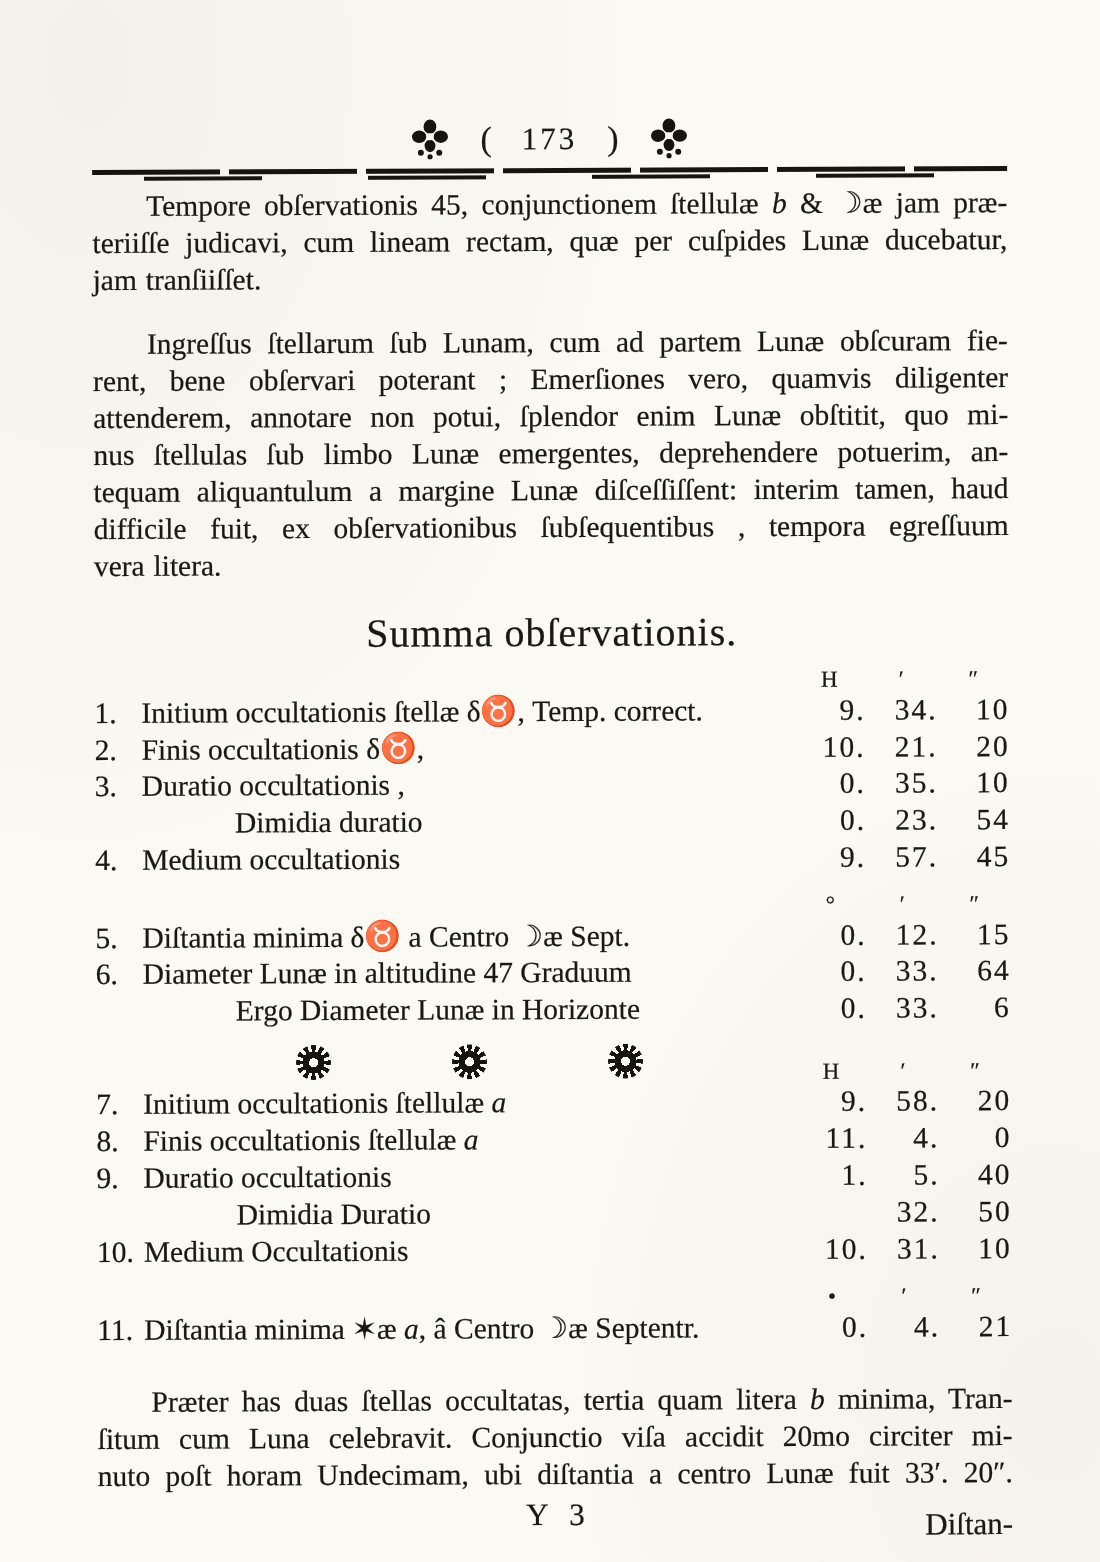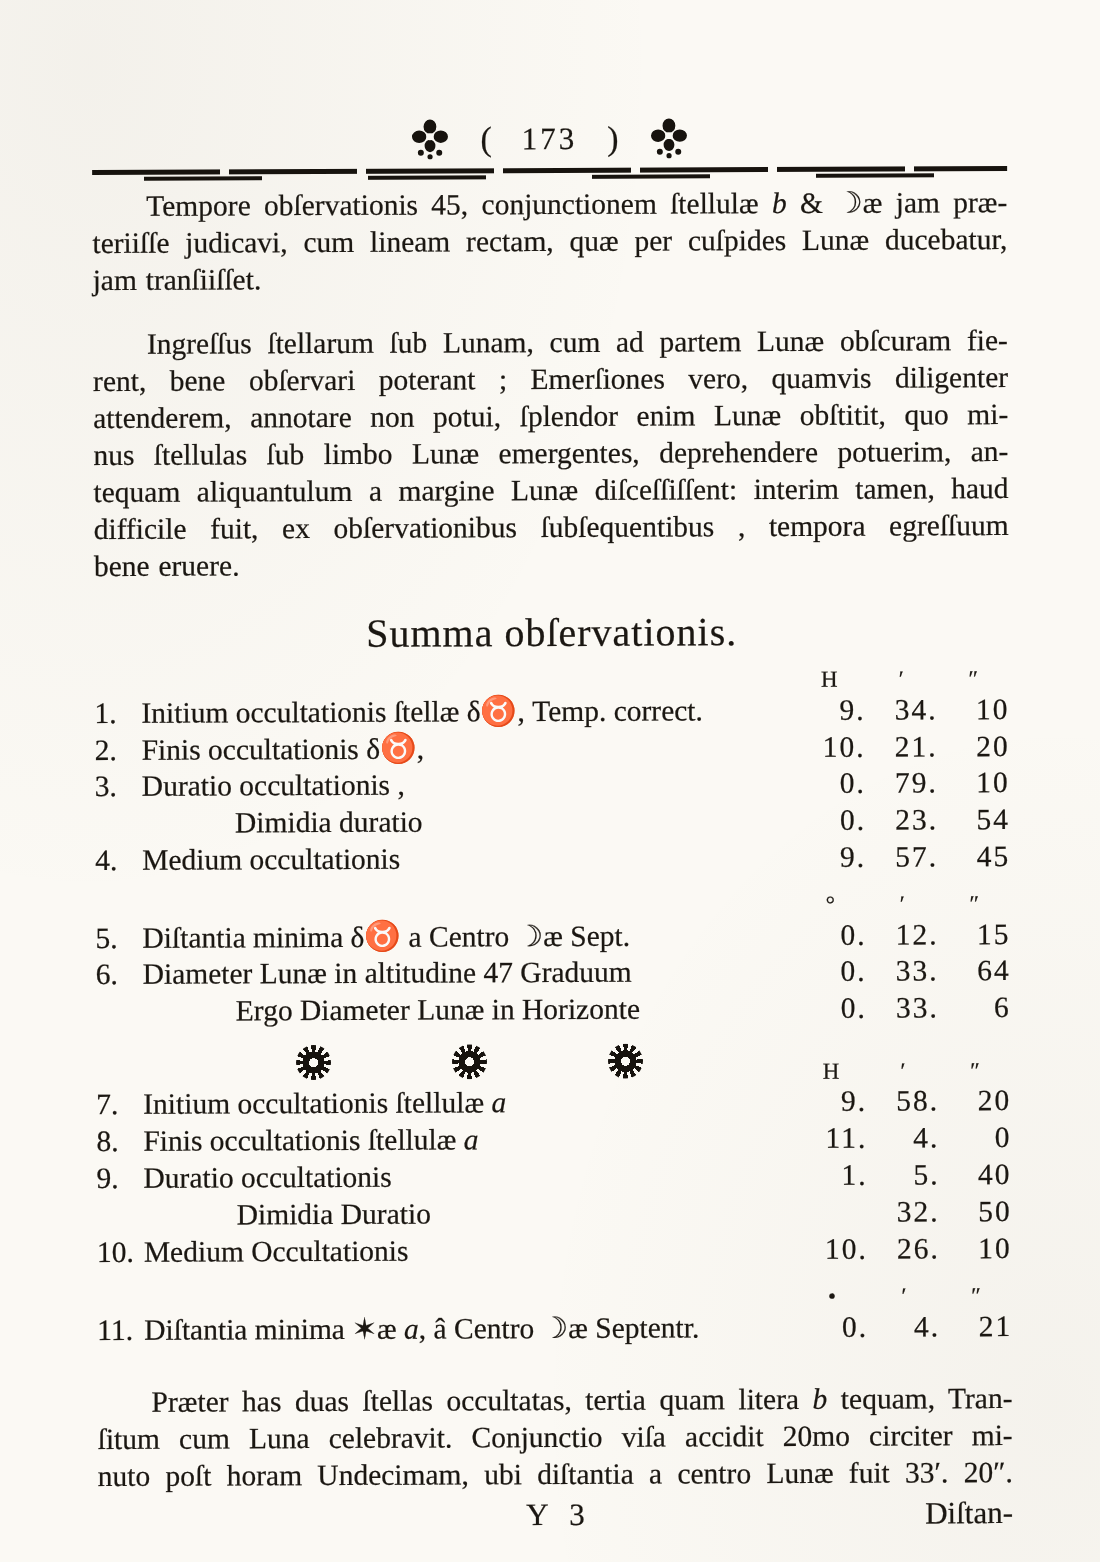--- a/index.html
+++ b/index.html
@@ -70,21 +70,21 @@
   .rosette{
     width:35px;height:35px;border-radius:50%;display:inline-block;
     background:
       radial-gradient(circle, #fbf9f4 0 4.5px, rgba(0,0,0,0) 4.5px),
       radial-gradient(circle, #17130e 0 11px, rgba(0,0,0,0) 11px),
       repeating-conic-gradient(from -8deg, #17130e 0deg 17deg, rgba(0,0,0,0) 17deg 30deg);
   }
   
   .footer{position:relative;margin-top:4px;height:46px;font-size:31px;}
   .sig{position:absolute;left:0;right:0;text-align:center;word-spacing:14px;}
-  .catch{position:absolute;right:0;top:0;}
+  .catch{position:absolute;right:0;top:11px;}
 </style>
 </head>
 <body>
 
 <div class="page">
   <div class="content">
 
     <div class="pagenum-row">
       <span class="fleuron">
           <svg width="40" height="44" viewBox="0 0 20 22">
@@ -130,21 +130,21 @@
       <div class="line endpara"><span>jam tranſiiſſet.</span></div>
     </div>
 
     <div class="para p2">
       <div class="line first"><span>Ingreſſus ſtellarum ſub Lunam, cum ad partem Lunæ obſcuram fie-</span></div>
       <div class="line"><span>rent, bene obſervari poterant ; Emerſiones vero, quamvis diligenter</span></div>
       <div class="line"><span>attenderem, annotare non potui, ſplendor enim Lunæ obſtitit, quo mi-</span></div>
       <div class="line"><span>nus ſtellulas ſub limbo Lunæ emergentes, deprehendere potuerim, an-</span></div>
       <div class="line"><span>tequam aliquantulum a margine Lunæ diſceſſiſſent: interim tamen, haud</span></div>
       <div class="line"><span>difficile fuit, ex obſervationibus ſubſequentibus , tempora egreſſuum</span></div>
-      <div class="line endpara"><span>bene eruere.</span></div>
+      <div class="line endpara"><span>vera litera.</span></div>
     </div>
 
     <div class="summa">Summa obſervationis.</div>
 
     <div class="tbl">
 
       <div class="trow hdr">
         <span class="num"></span>
           <span class="lbl"></span>
         <span class="c">H</span>
@@ -165,21 +165,21 @@
         <span class="lbl"><span>Finis occultationis δ♉,</span><i class="star"></i><span></span></span>
         <span class="c">10.</span>
         <span class="c">21.</span>
         <span class="c">20</span>
       </div>
 
       <div class="trow">
         <span class="num">3.</span>
         <span class="lbl"><span>Duratio occultationis ,</span></span>
         <span class="c">0.</span>
-        <span class="c">79.</span>
+        <span class="c">35.</span>
         <span class="c">10</span>
       </div>
 
       <div class="trow sub">
         <span class="num"></span>
         <span class="lbl"><span>Dimidia duratio</span></span>
         <span class="c">0.</span>
         <span class="c">23.</span>
         <span class="c">54</span>
       </div>
@@ -265,21 +265,21 @@
         <span class="lbl"><span>Dimidia Duratio</span></span>
         <span class="c"></span>
         <span class="c">32.</span>
         <span class="c">50</span>
       </div>
 
       <div class="trow">
         <span class="num">10.</span>
         <span class="lbl"><span>Medium Occultationis</span></span>
         <span class="c">10.</span>
-        <span class="c">26.</span>
+        <span class="c">31.</span>
         <span class="c">10</span>
       </div>
 
       <div class="trow hdr gap">
         <span class="num"></span>
           <span class="lbl"></span>
         <span class="c">•</span>
         <span class="c">′</span>
         <span class="c">″</span>
       </div>
@@ -288,21 +288,21 @@
         <span class="num">11.</span>
         <span class="lbl"><span>Diſtantia minima ✶æ </span><i class="star">a</i><span>, â Centro ☽æ Septentr.</span></span>
         <span class="c">0.</span>
         <span class="c">4.</span>
         <span class="c">21</span>
       </div>
 
     </div>
 
     <div class="para p3">
-      <div class="line first"><span>Præter has duas ſtellas occultatas, tertia quam litera </span><i class="star">b</i><span> tequam, Tran-</span></div>
+      <div class="line first"><span>Præter has duas ſtellas occultatas, tertia quam litera </span><i class="star">b</i><span> minima, Tran-</span></div>
       <div class="line"><span>ſitum cum Luna celebravit.  Conjunctio viſa accidit 20mo circiter mi-</span></div>
       <div class="line"><span>nuto poſt horam Undecimam, ubi diſtantia a centro Lunæ fuit 33′. 20″.</span></div>
     </div>
 
     <div class="footer">
       <span class="sig">Y 3</span>
       <span class="catch">Diſtan-</span>
     </div>
 
   </div>

